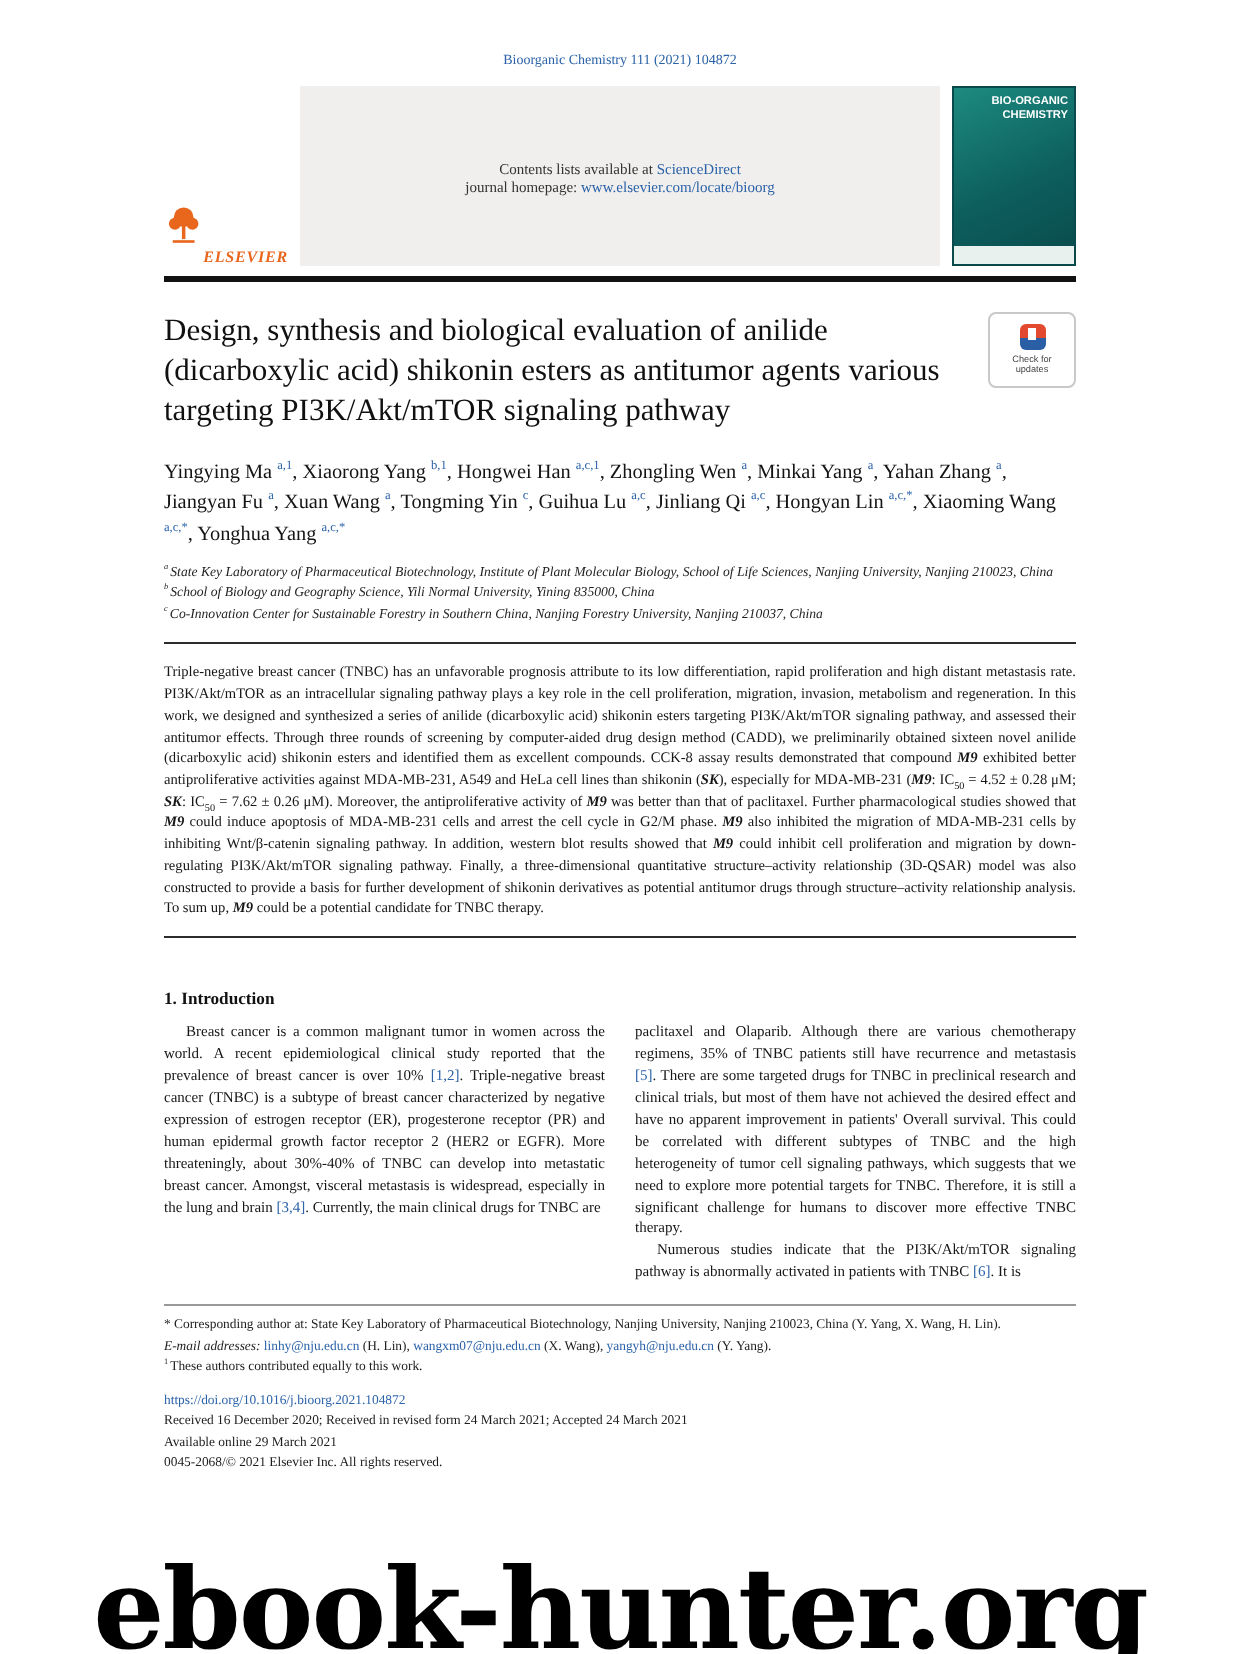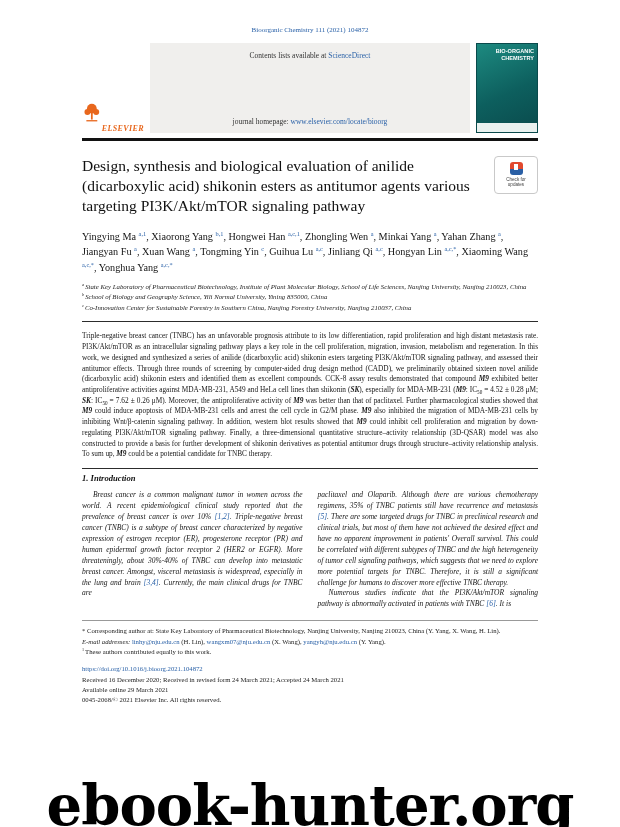--- a/index.html
+++ b/index.html
@@ -8,21 +8,21 @@
   .inner{padding:26px 38px 0;}
   .lnk{color:#2b62a8;}
   .b{font-weight:bold;font-style:italic;}
   .it{font-style:italic;}
   .sup{vertical-align:super;font-size:0.62em;line-height:0;}
   .sub{vertical-align:sub;font-size:0.7em;line-height:0;}
   .journal-ref{font-size:7px;color:#2b62a8;text-align:center;}
   .hdr{display:flex;margin-top:9px;}
   .logo-col{width:62px;display:flex;flex-direction:row;align-items:flex-end;padding-top:3px;flex:0 0 auto;font-style:italic;}
   .elsevier-word{font-size:8px;font-weight:bold;color:#e8671d;letter-spacing:.4px;margin-top:2px;}
-  .hdr-mid{flex:1;background:#f0efed;margin:0 6px;padding:8px 6px 7px;display:flex;flex-direction:column;justify-content:space-between;}
+  .hdr-mid{flex:1;background:#f0efed;margin:0 6px;padding:8px 6px 7px;display:flex;flex-direction:column;justify-content:center;}
   .hdr-line{font-size:7.5px;text-align:center;color:#333;}
   .hdr-title{font-size:17px;text-align:center;color:#1d1d1d;}
   .cover{width:54px;height:80px;background:linear-gradient(155deg,#1d8a80 0%,#0d5f5e 55%,#0a4a4c 100%);
          border:1px solid #0a4a4c;position:relative;padding:4px 3px;flex:0 0 auto;}
   .cover-t{color:#fff;font-family:"Liberation Sans",sans-serif;font-weight:bold;font-size:5.6px;text-align:right;line-height:1.2;}
   .cover-band{position:absolute;left:0;right:0;bottom:0;height:9px;background:#e9f1ef;}
   .black-rule{height:2.5px;background:#121212;margin-top:5px;}
   .title-row{display:flex;margin-top:15px;}
   .title{flex:1;font-size:15.5px;line-height:1.3;color:#101010;}
   .badge{width:42px;height:36px;margin-left:14px;border:1px solid #c9c9c9;border-radius:4px;
@@ -33,21 +33,21 @@
   .authors{margin-top:13px;font-size:10.2px;line-height:1.5;color:#141414;}
   .affils{margin-top:7px;font-size:6.8px;font-style:italic;line-height:1.55;color:#222;}
   .rule{height:1px;background:#2c2c2c;margin-top:8px;}
   .info-abs{display:flex;gap:20px;padding-top:9px;}
   .info-col{width:134px;flex:0 0 auto;}
   .abs-col{flex:1;}
   .sec-head{font-size:7.6px;letter-spacing:2.4px;color:#1a1a1a;padding-bottom:4px;border-bottom:1px solid #333;margin-bottom:7px;}
   .kw-label{font-size:6.9px;font-style:italic;margin-bottom:1px;}
   .kw{font-size:6.9px;line-height:1.5;}
   .abs-text{font-size:7.3px;line-height:1.47;text-align:justify;color:#161616;}
-  .intro{margin-top:4px;font-style:italic;}
+  .intro{margin-top:25px;}
   .intro-head{font-size:8.6px;font-weight:bold;color:#111;}
   .cols{display:flex;gap:15px;margin-top:7px;}
   .col{flex:1;font-size:7.5px;line-height:1.46;text-align:justify;color:#161616;}
   .col p{margin:0;}
   .indent{text-indent:11px;}
   .foot{margin-top:10px;border-top:1px solid #999;padding-top:5px;font-size:6.7px;line-height:1.55;color:#1d1d1d;}
   .imprint{margin-top:7px;font-size:6.7px;line-height:1.5;color:#1d1d1d;}
   .watermark{position:absolute;left:0;right:0;bottom:-6px;text-align:center;
              font-family:"DejaVu Serif",serif;font-weight:bold;font-size:56px;letter-spacing:-1px;color:#000;line-height:1;}
 </style>

